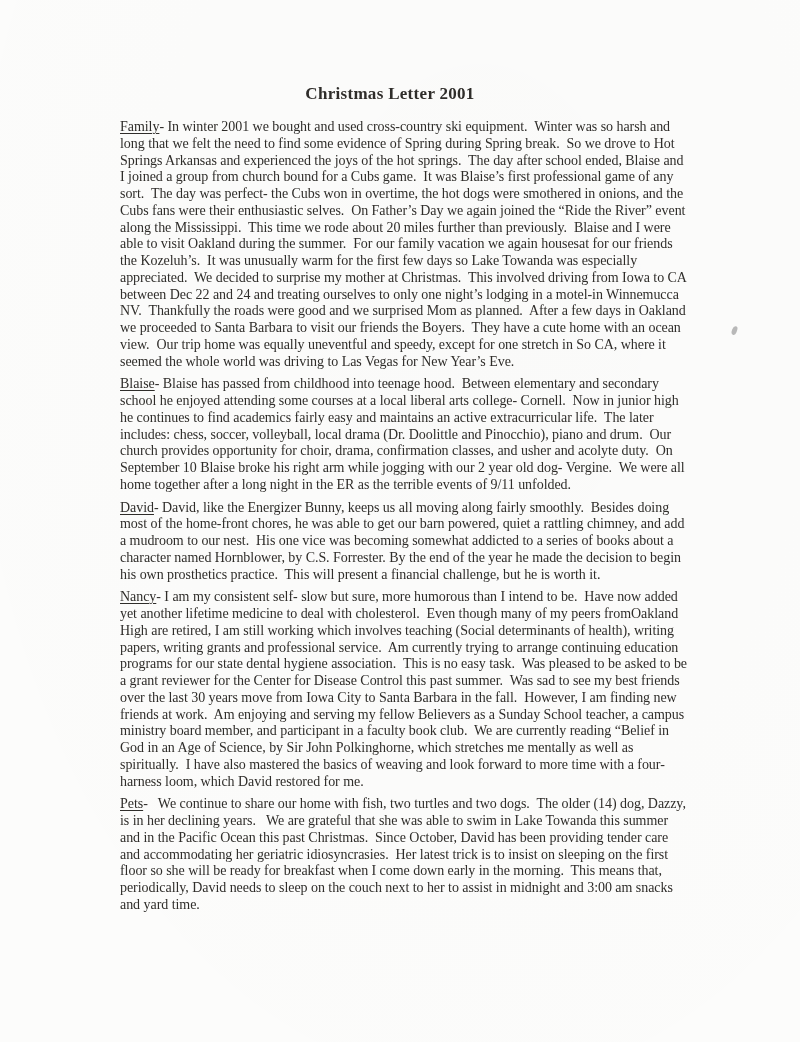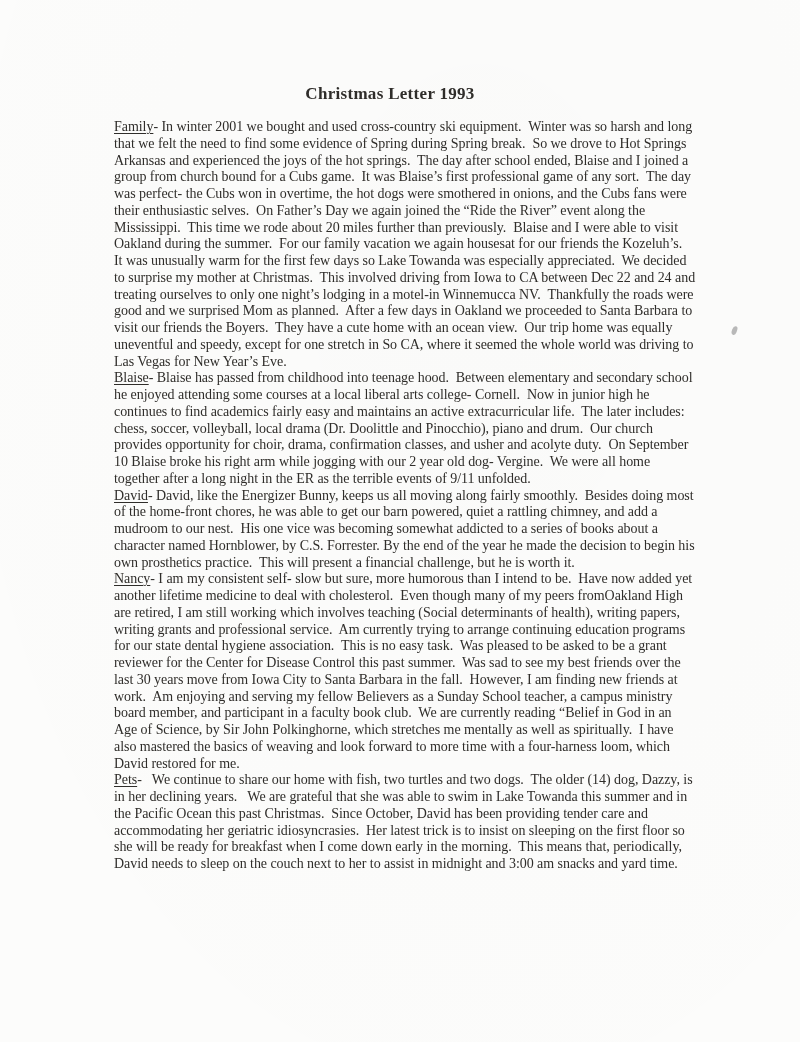--- a/index.html
+++ b/index.html
@@ -41,21 +41,21 @@
     letter-spacing: 0.3px;
     line-height: 20px;
     color: var(--color-ink);
   }
   .letter-body {
     font-size: 14px;
     line-height: 16.75px;
     letter-spacing: -0.05px;
     text-align: left;
   }
-  .para { margin: 0; }
+  .para { margin: 6px; }
   .lead {
     text-decoration: underline;
     text-underline-offset: 2px;
     text-decoration-thickness: 1px;
     white-space: pre-wrap;
   }
   .sep, .txt { white-space: pre-wrap; }
   .speck {
     position: absolute;
     left: 732px;
@@ -66,21 +66,21 @@
     border-radius: 60% 40% 50% 50% / 50% 60% 40% 50%;
     transform: rotate(22deg);
     opacity: 0.85;
   }
 </style>
 </head>
 <body>
 
 <div class="scan">
   <div class="page">
-    <h1 class="title">Christmas Letter 1993</h1>
+    <h1 class="title">Christmas Letter 2001</h1>
     <div class="letter-body">
       <p class="para"><span class="lead">Family</span><span class="sep">- </span><span class="txt">In winter 2001 we bought and used cross-country ski equipment.  Winter was so harsh and long that we felt the need to find some evidence of Spring during Spring break.  So we drove to Hot Springs Arkansas and experienced the joys of the hot springs.  The day after school ended, Blaise and I joined a group from church bound for a Cubs game.  It was Blaise’s first professional game of any sort.  The day was perfect- the Cubs won in overtime, the hot dogs were smothered in onions, and the Cubs fans were their enthusiastic selves.  On Father’s Day we again joined the “Ride the River” event along the Mississippi.  This time we rode about 20 miles further than previously.  Blaise and I were able to visit Oakland during the summer.  For our family vacation we again housesat for our friends the Kozeluh’s.  It was unusually warm for the first few days so Lake Towanda was especially appreciated.  We decided to surprise my mother at Christmas.  This involved driving from Iowa to CA between Dec 22 and 24 and treating ourselves to only one night’s lodging in a motel-in Winnemucca NV.  Thankfully the roads were good and we surprised Mom as planned.  After a few days in Oakland we proceeded to Santa Barbara to visit our friends the Boyers.  They have a cute home with an ocean view.  Our trip home was equally uneventful and speedy, except for one stretch in So CA, where it seemed the whole world was driving to Las Vegas for New Year’s Eve.</span></p>
       <p class="para"><span class="lead">Blaise</span><span class="sep">- </span><span class="txt">Blaise has passed from childhood into teenage hood.  Between elementary and secondary school he enjoyed attending some courses at a local liberal arts college- Cornell.  Now in junior high he continues to find academics fairly easy and maintains an active extracurricular life.  The later includes: chess, soccer, volleyball, local drama (Dr. Doolittle and Pinocchio), piano and drum.  Our church provides opportunity for choir, drama, confirmation classes, and usher and acolyte duty.  On September 10 Blaise broke his right arm while jogging with our 2 year old dog- Vergine.  We were all home together after a long night in the ER as the terrible events of 9/11 unfolded.</span></p>
       <p class="para"><span class="lead">David</span><span class="sep">- </span><span class="txt">David, like the Energizer Bunny, keeps us all moving along fairly smoothly.  Besides doing most of the home-front chores, he was able to get our barn powered, quiet a rattling chimney, and add a mudroom to our nest.  His one vice was becoming somewhat addicted to a series of books about a character named Hornblower, by C.S. Forrester. By the end of the year he made the decision to begin his own prosthetics practice.  This will present a financial challenge, but he is worth it.</span></p>
       <p class="para"><span class="lead">Nancy</span><span class="sep">- </span><span class="txt">I am my consistent self- slow but sure, more humorous than I intend to be.  Have now added yet another lifetime medicine to deal with cholesterol.  Even though many of my peers fromOakland High are retired, I am still working which involves teaching (Social determinants of health), writing papers, writing grants and professional service.  Am currently trying to arrange continuing education programs for our state dental hygiene association.  This is no easy task.  Was pleased to be asked to be a grant reviewer for the Center for Disease Control this past summer.  Was sad to see my best friends over the last 30 years move from Iowa City to Santa Barbara in the fall.  However, I am finding new friends at work.  Am enjoying and serving my fellow Believers as a Sunday School teacher, a campus ministry board member, and participant in a faculty book club.  We are currently reading “Belief in God in an Age of Science, by Sir John Polkinghorne, which stretches me mentally as well as spiritually.  I have also mastered the basics of weaving and look forward to more time with a four-harness loom, which David restored for me.</span></p>
       <p class="para"><span class="lead">Pets</span><span class="sep">-   </span><span class="txt">We continue to share our home with fish, two turtles and two dogs.  The older (14) dog, Dazzy, is in her declining years.   We are grateful that she was able to swim in Lake Towanda this summer and in the Pacific Ocean this past Christmas.  Since October, David has been providing tender care and accommodating her geriatric idiosyncrasies.  Her latest trick is to insist on sleeping on the first floor so she will be ready for breakfast when I come down early in the morning.  This means that, periodically, David needs to sleep on the couch next to her to assist in midnight and 3:00 am snacks and yard time.</span></p>
     </div>
   </div>
   <div class="speck"></div>
 </div>

